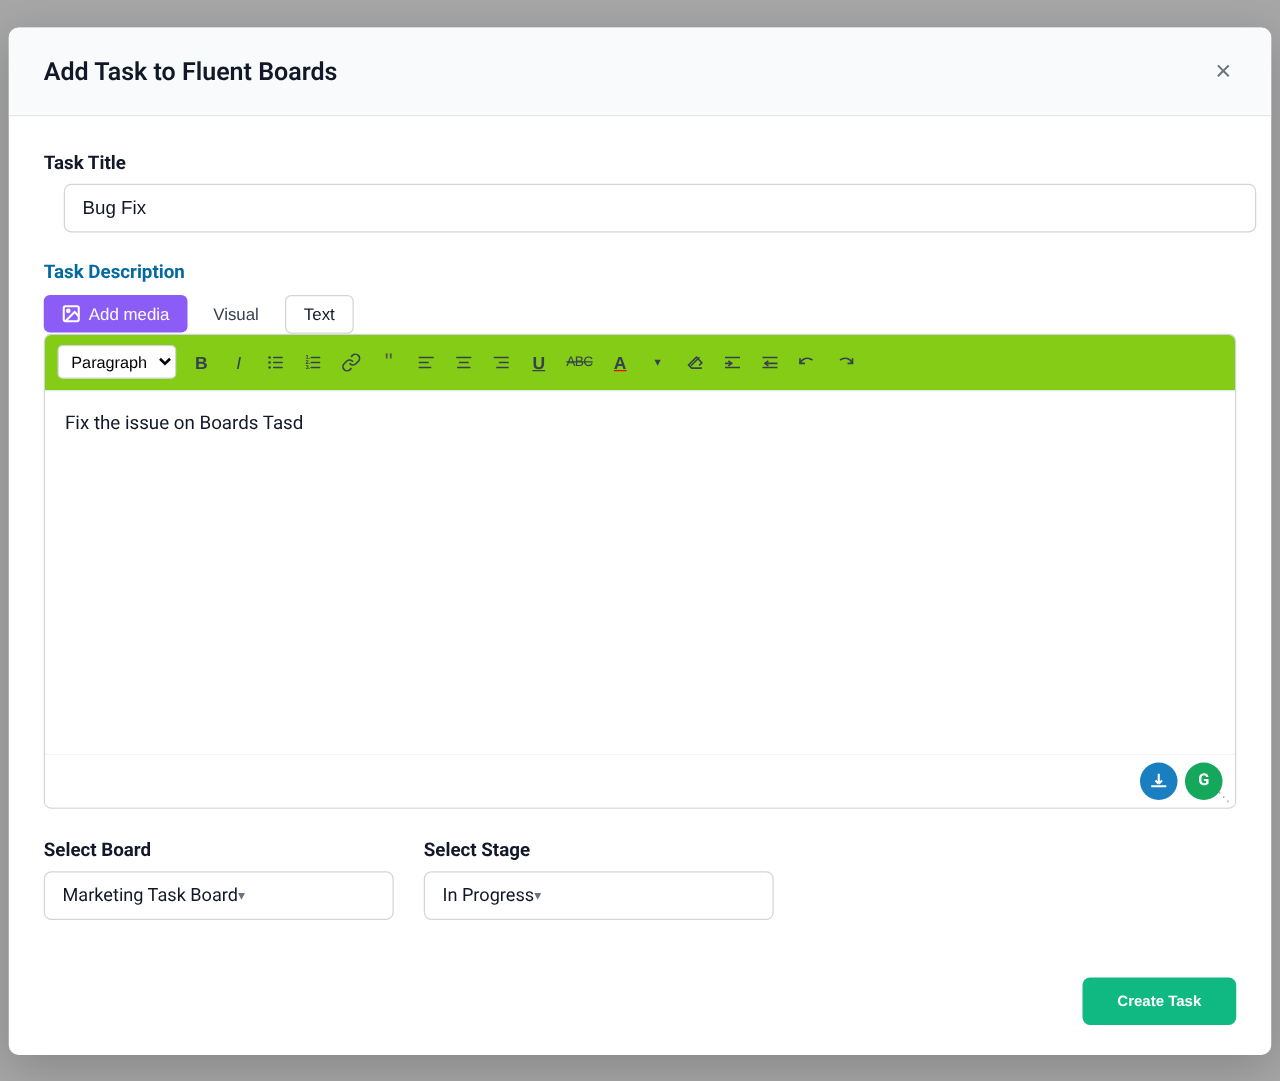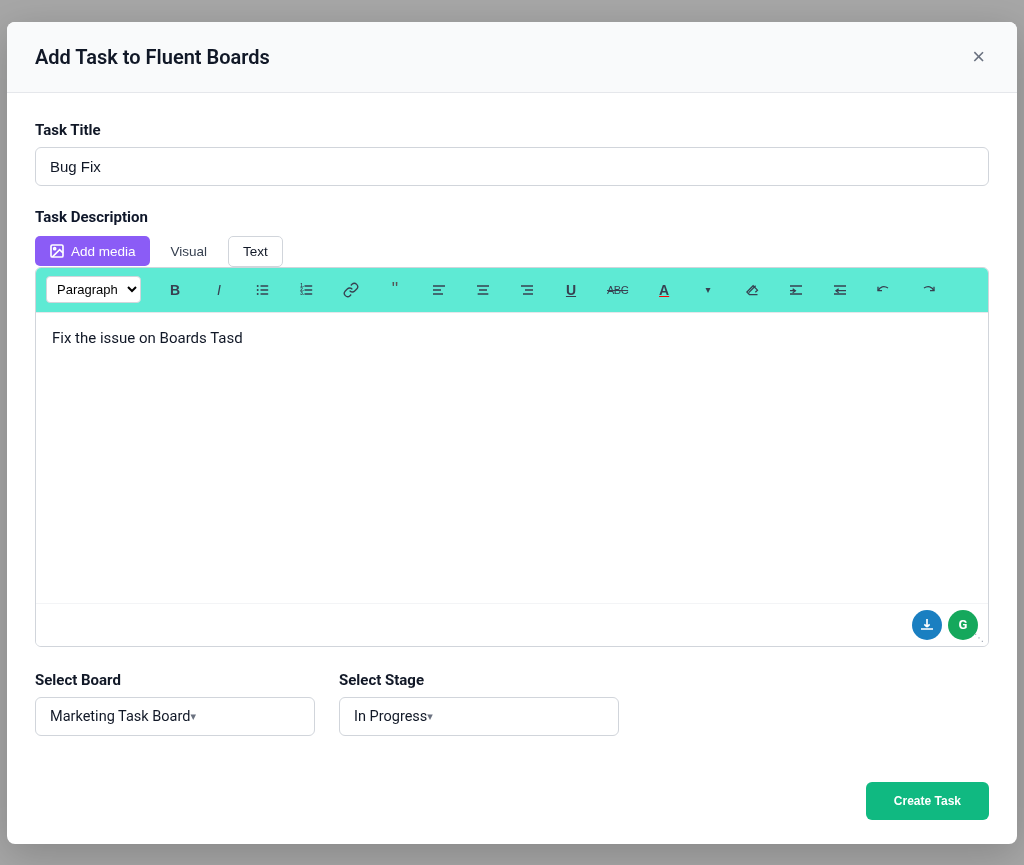--- a/index.html
+++ b/index.html
@@ -74,26 +74,27 @@
 
     .task-title-input {
       width: 100%;
       padding: 10px 14px;
       border: 1px solid #d1d5db;
       border-radius: 6px;
       font-size: 15px;
       color: #111827;
       outline: none;
       margin-bottom: 22px;
+      margin-left: 16px;
     }
 
     .desc-label {
       font-size: 15px;
       font-weight: 700;
-      color: #0f172a;
+      color: #0369a1;
       margin-bottom: 10px;
     }
 
     .desc-tabs {
       display: flex;
       align-items: center;
       gap: 6px;
       margin-bottom: 0;
     }
 
@@ -130,23 +131,23 @@
     .editor-container {
       border: 1px solid #d1d5db;
       border-radius: 6px;
       overflow: hidden;
       margin-bottom: 24px;
     }
 
     .editor-toolbar {
       display: flex;
       align-items: center;
-      gap: 16px;
+      gap: 2px;
       padding: 8px 10px;
-      background: #5eead4;
+      background: #84cc16;
       border-bottom: 1px solid #e5e7eb;
       flex-wrap: wrap;
     }
 
     .para-select {
       padding: 4px 6px;
       border: 1px solid #d1d5db;
       border-radius: 4px;
       font-size: 13px;
       background: white;

